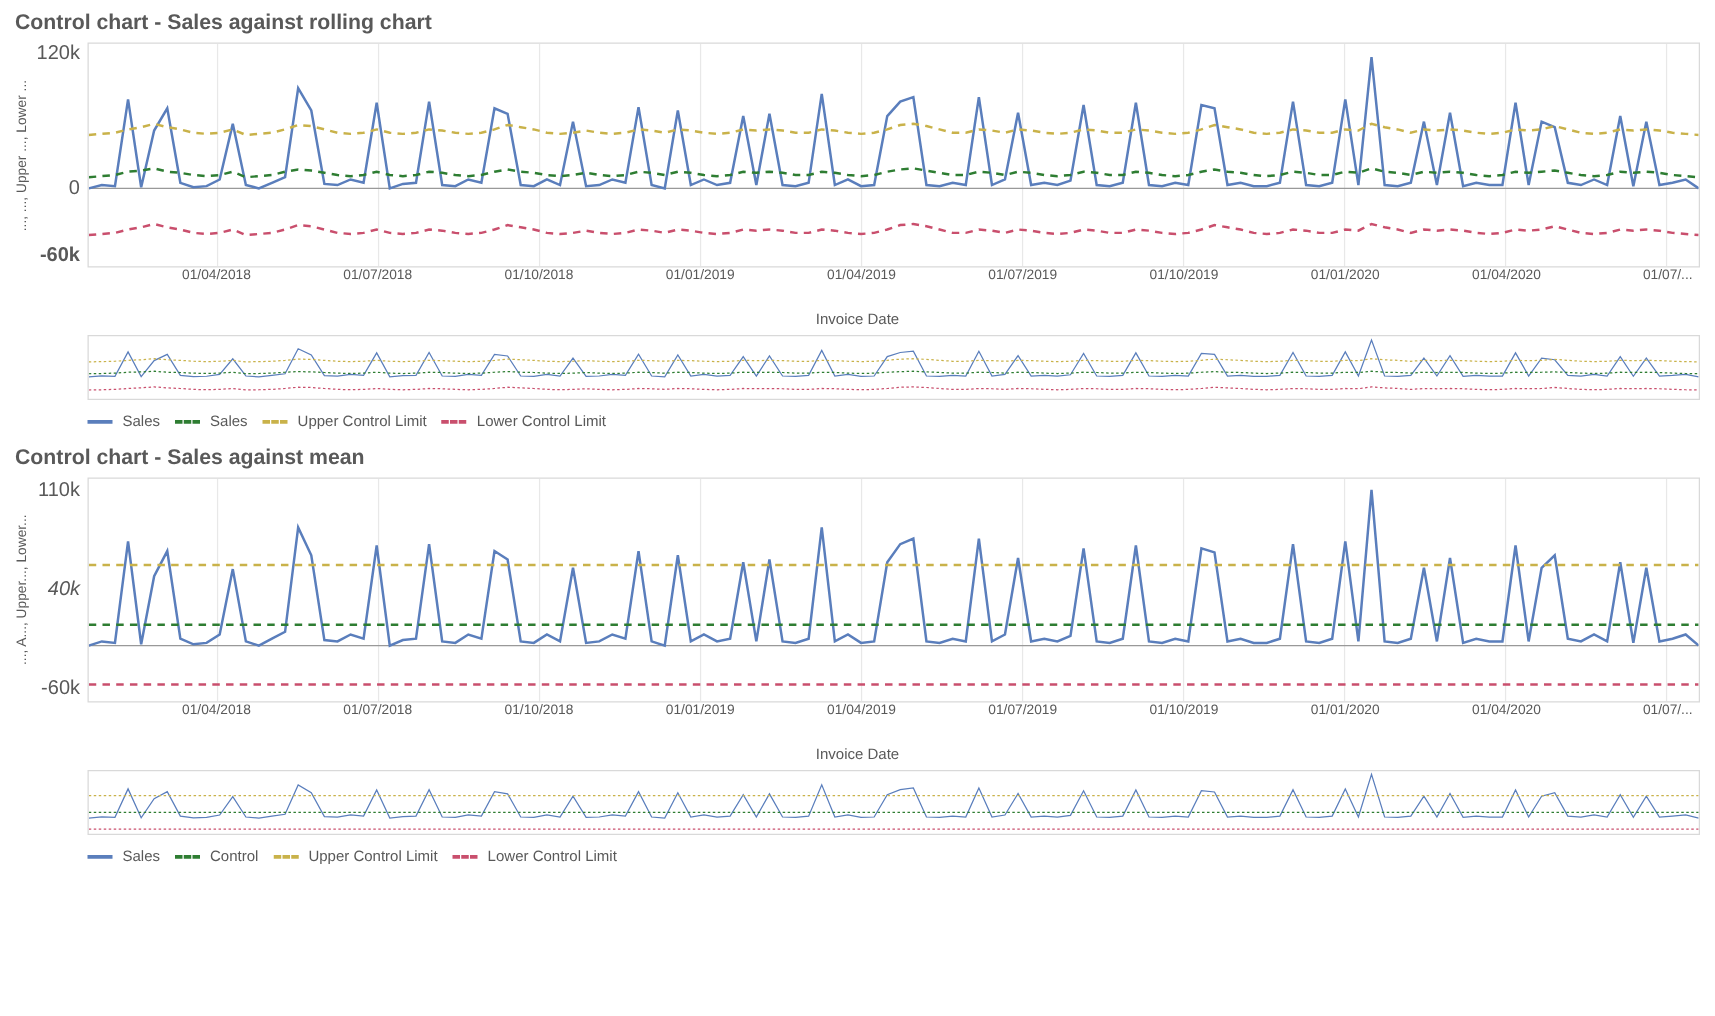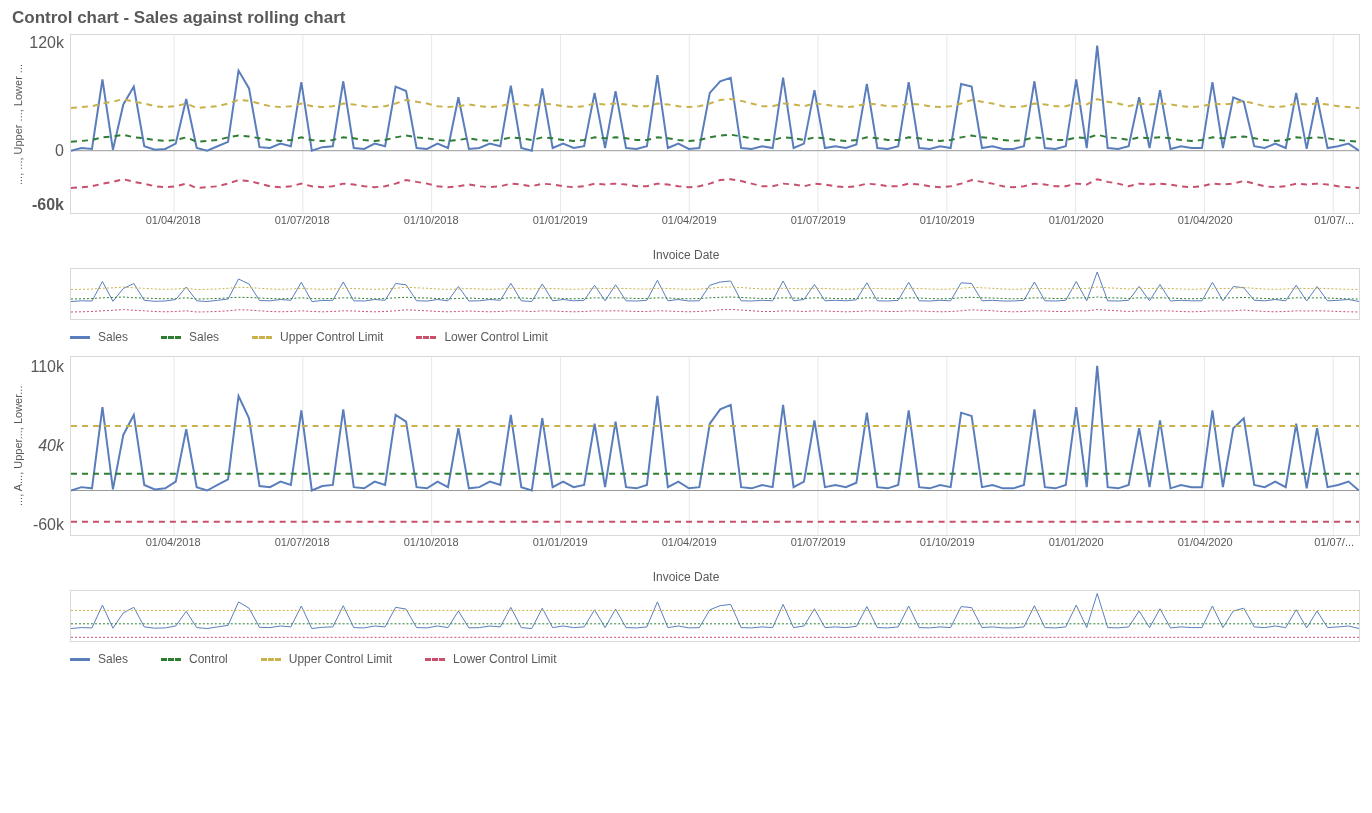--- a/index.html
+++ b/index.html
@@ -20,21 +20,21 @@
   .series-lcl{stroke:#c94f6d;stroke-width:2;fill:none;stroke-dasharray:6 5;}
   .mini-sales{stroke:#5a7ebc;stroke-width:1;fill:none;}
   .mini-mean{stroke:#2e7d32;stroke-width:1;fill:none;stroke-dasharray:2 2;}
   .mini-ucl{stroke:#c9b24a;stroke-width:1;fill:none;stroke-dasharray:2 2;}
   .mini-lcl{stroke:#c94f6d;stroke-width:1;fill:none;stroke-dasharray:2 2;}
   .xaxis-ticks{display:flex;margin-left:58px;height:16px;position:relative;}
   .xaxis-tick{position:absolute;transform:translateX(-50%);font-size:11px;color:#595959;white-space:nowrap;}
   .xaxis-title{text-align:center;font-size:12px;color:#595959;margin-top:18px;margin-bottom:6px;}
   .mini-row{display:flex;align-items:stretch;margin-left:58px;}
   .mini-plot{flex:1;height:50px;border:1px solid #d9d9d9;position:relative;overflow:hidden;}
-  .legend{display:flex;gap:33px;margin-left:58px;margin-top:10px;font-size:12px;color:#595959;align-items:center;}
+  .legend{display:flex;gap:12px;margin-left:58px;margin-top:10px;font-size:12px;color:#595959;align-items:center;}
   .legend-item{display:flex;align-items:center;gap:8px;}
   .legend-swatch{width:20px;height:0;border-top-width:3px;border-top-style:solid;}
   .sw-sales{border-color:#5a7ebc;border-top-style:solid;}
   .sw-mean{border-color:#2e7d32;border-top-style:dashed;}
   .sw-ucl{border-color:#c9b24a;border-top-style:dashed;}
   .sw-lcl{border-color:#c94f6d;border-top-style:dashed;}
 </style>
 </head>
 <body>
 <div class="page">
@@ -107,20 +107,21 @@
           <span>Upper Control Limit</span>
         </div>
     <div class="legend-item">
           <span class="legend-swatch sw-lcl"></span>
           <span>Lower Control Limit</span>
         </div>
   </div>
 </div>
 
 <div class="chart-block">
+  <h2 class="chart-title">Control chart - Sales against mean</h2>
 
   <div class="chart-row" style="height:180px;">
     <div class="yaxis-label">..., A..., Upper..., Lower...</div>
     <div class="yaxis-ticks" id="yt1">
           <div class="yaxis-tick" style="bottom: 6.25%;">-60k</div>
           <div class="yaxis-tick" style="bottom: 50%; font-style: italic;">40k</div>
           <div class="yaxis-tick" style="bottom: 93.75%; margin-left: 12px;">110k</div>
         </div>
     <div class="plot" id="plot1">
           <svg viewBox="0 0 1290 180" preserveAspectRatio="none" style="width: 100%; height: 100%;">

